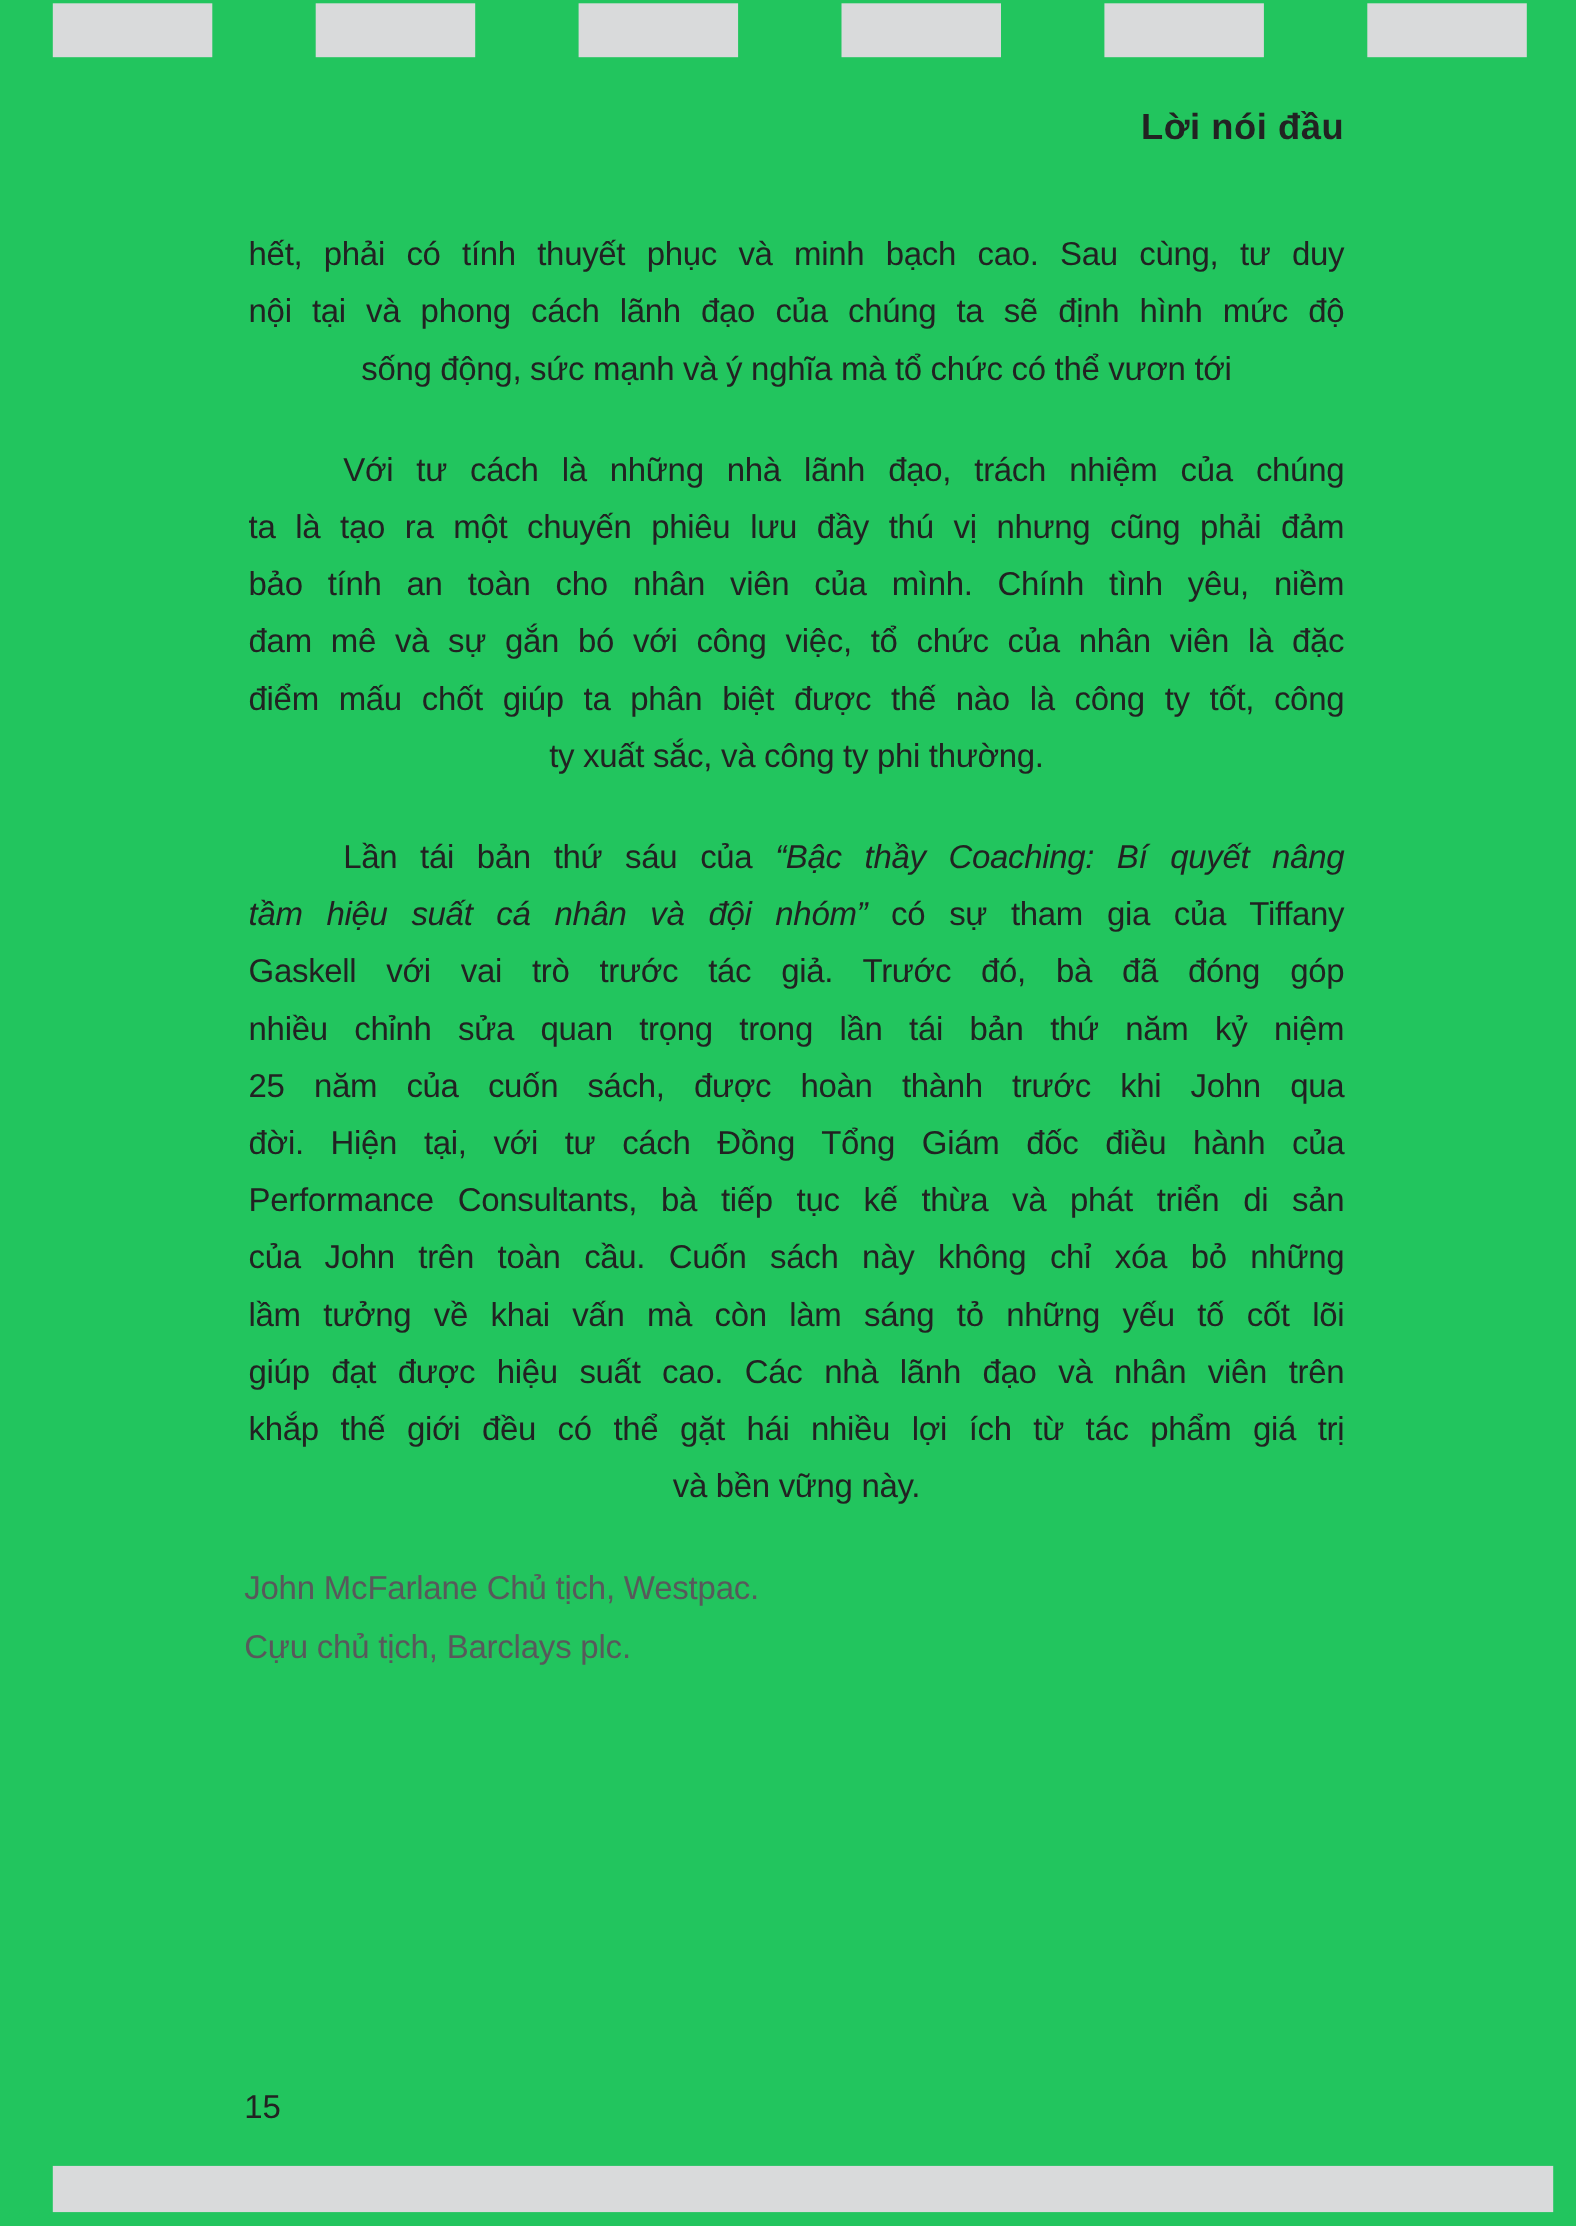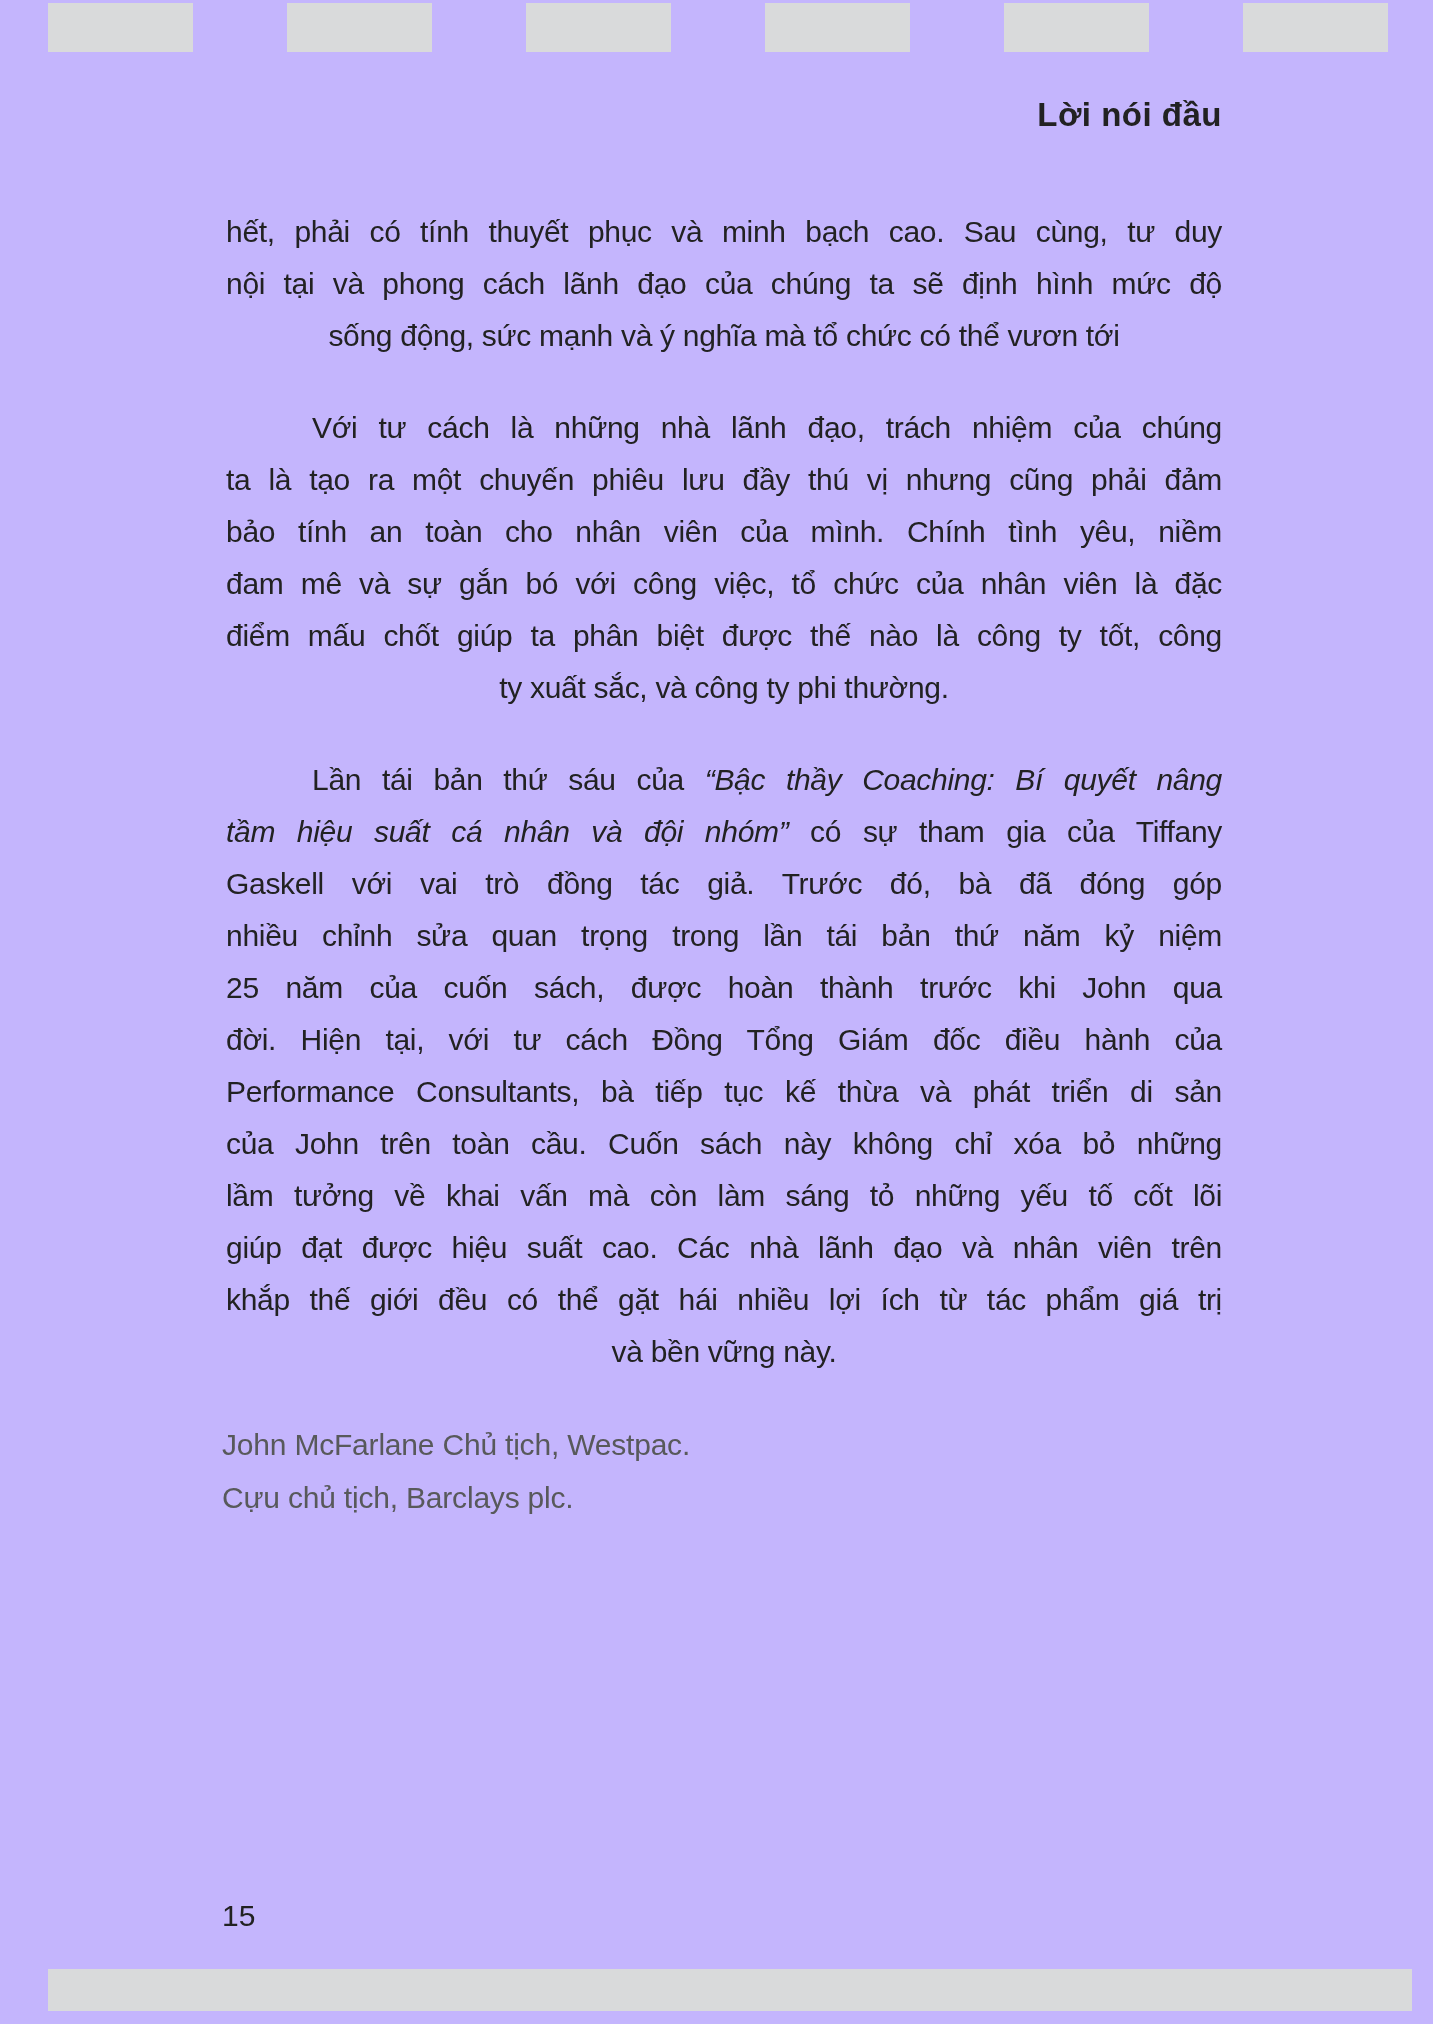--- a/index.html
+++ b/index.html
@@ -5,21 +5,21 @@
   :root{
     --decor:#d9dadb;
     --ink:#222222;
     --sig:#58595b;
   }
   html,body{margin:0;padding:0;background:#ffffff;}
   .page{
     position:relative;
     width:1433px;
     height:2024px;
-    background:#c4b5fd;
+    background:#22c55e;
     overflow:hidden;
     font-family:"Liberation Sans", sans-serif;
     color:var(--ink);
   }
   
   .sq{
     position:absolute;
     top:3px;
     width:145px;
     height:49px;
@@ -103,21 +103,21 @@
           <div class="line just indent"><span>Với tư cách là những nhà lãnh đạo, trách nhiệm của chúng</span></div>
           <div class="line just"><span>ta là tạo ra một chuyến phiêu lưu đầy thú vị nhưng cũng phải đảm</span></div>
           <div class="line just"><span>bảo tính an toàn cho nhân viên của mình. Chính tình yêu, niềm</span></div>
           <div class="line just"><span>đam mê và sự gắn bó với công việc, tổ chức của nhân viên là đặc</span></div>
           <div class="line just"><span>điểm mấu chốt giúp ta phân biệt được thế nào là công ty tốt, công</span></div>
           <div class="line last"><span>ty xuất sắc, và công ty phi thường.</span></div>
         </div>
         <div class="para">
           <div class="line just indent"><span>Lần tái bản thứ sáu của </span><i>“Bậc thầy Coaching: Bí quyết nâng</i></div>
           <div class="line just"><i>tầm hiệu suất cá nhân và đội nhóm”</i><span> có sự tham gia của Tiffany</span></div>
-          <div class="line just"><span>Gaskell với vai trò đồng tác giả. Trước đó, bà đã đóng góp</span></div>
+          <div class="line just"><span>Gaskell với vai trò trước tác giả. Trước đó, bà đã đóng góp</span></div>
           <div class="line just"><span>nhiều chỉnh sửa quan trọng trong lần tái bản thứ năm kỷ niệm</span></div>
           <div class="line just"><span>25 năm của cuốn sách, được hoàn thành trước khi John qua</span></div>
           <div class="line just"><span>đời. Hiện tại, với tư cách Đồng Tổng Giám đốc điều hành của</span></div>
           <div class="line just"><span>Performance Consultants, bà tiếp tục kế thừa và phát triển di sản</span></div>
           <div class="line just"><span>của John trên toàn cầu. Cuốn sách này không chỉ xóa bỏ những</span></div>
           <div class="line just"><span>lầm tưởng về khai vấn mà còn làm sáng tỏ những yếu tố cốt lõi</span></div>
           <div class="line just"><span>giúp đạt được hiệu suất cao. Các nhà lãnh đạo và nhân viên trên</span></div>
           <div class="line just"><span>khắp thế giới đều có thể gặt hái nhiều lợi ích từ tác phẩm giá trị</span></div>
           <div class="line last"><span>và bền vững này.</span></div>
         </div>

